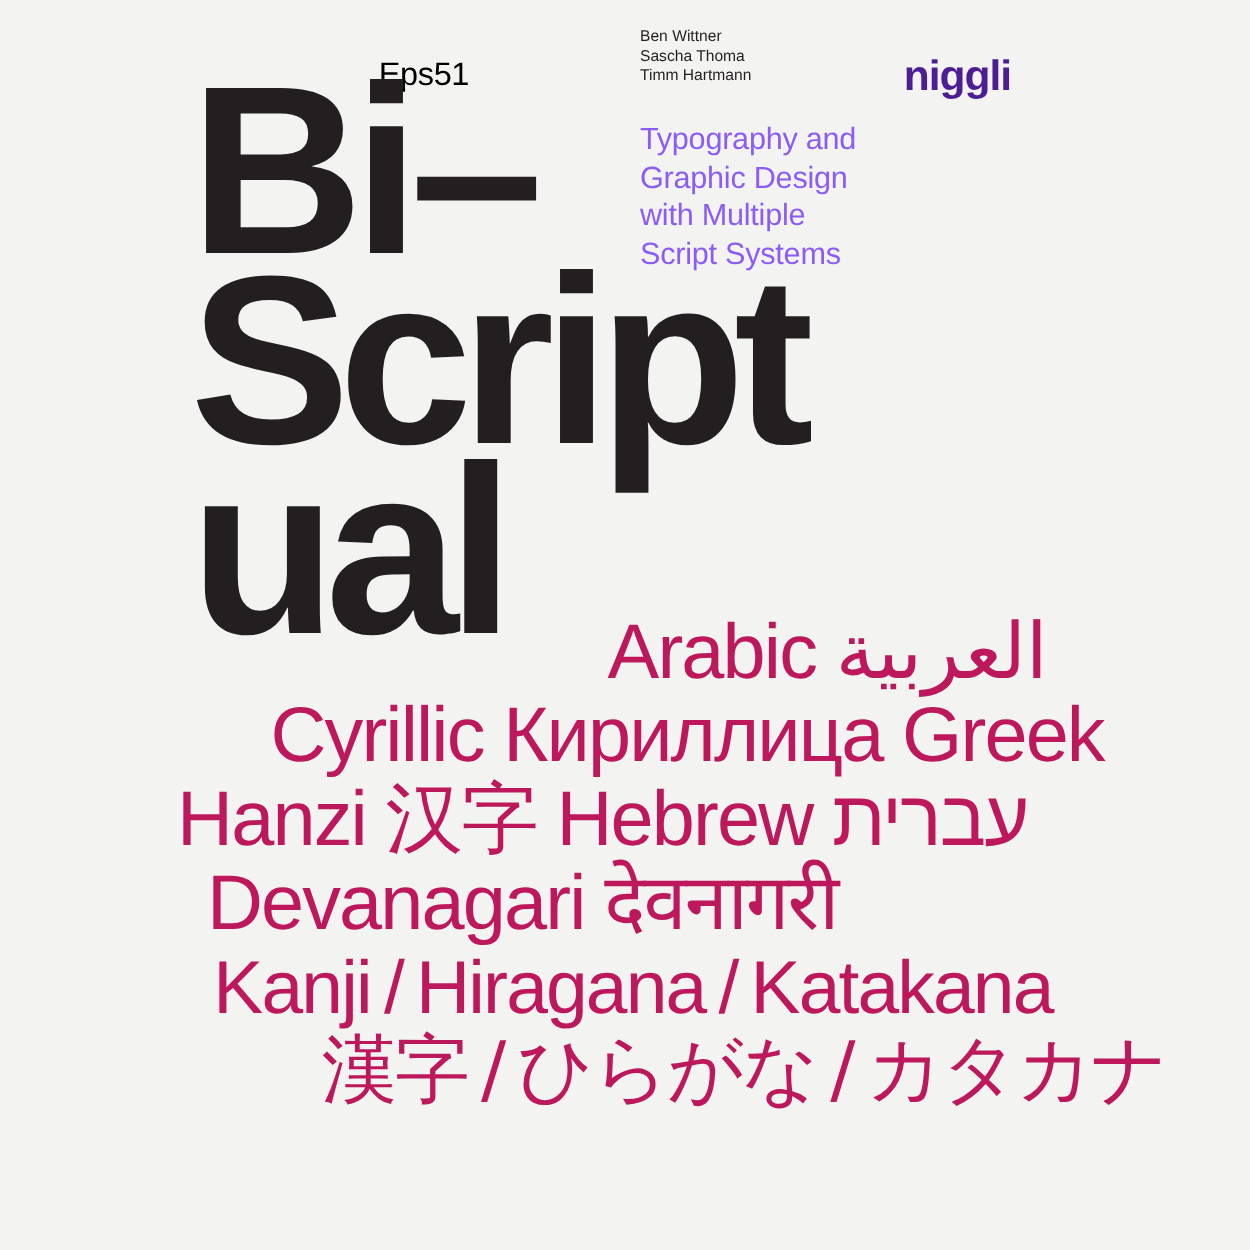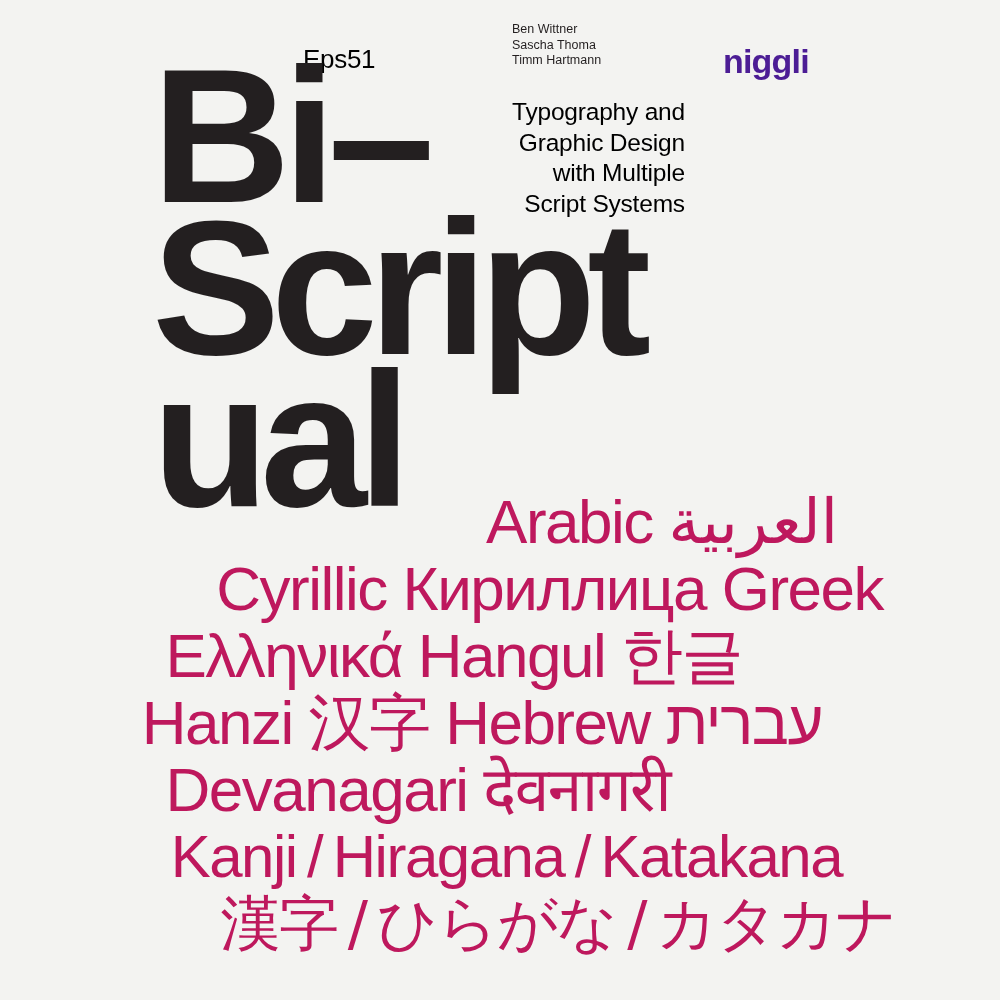--- a/index.html
+++ b/index.html
@@ -59,23 +59,22 @@
   }
 
   
   .subtitle {
     position: absolute;
     left: 512px;
     top: 97px;
     font-size: 24.5px;
     line-height: 30.5px;
     font-weight: 400;
-    color: #000000;
+    color: #8b5cf6;
     letter-spacing: -0.2px;
-    text-align: right;
   }
   .subtitle div { white-space: nowrap; }
 
   
   .title {
     position: absolute;
     left: 152px;
     top: 60px;
     font-weight: 700;
     font-size: 186px;
@@ -104,21 +103,21 @@
     letter-spacing: -1.5px;
     text-align: right;
     padding-right: 160px;
   }
   .scripts .row.r1 { padding-right: 162px; }
   .scripts .row.r2 { padding-right: 117px; }
   .scripts .row.r3 { padding-right: 258px; }
   .scripts .row.r4 { padding-right: 178px; }
   .scripts .row.r5 { padding-right: 330px; }
   .scripts .row.r6 { padding-right: 158px; font-size: 60px; margin-left: 24px; }
-  .scripts .row.r7 { padding-right: 104px; font-size: 60px; }
+  .scripts .row.r7 { padding-right: 67px; font-size: 60px; }
   .cjk { font-family: "DejaVu Sans", sans-serif; }
 </style>
 </head>
 <body>
 
 <div class="cover">
 
   <div class="meta-row">
     <div class="imprint-label">Eps51</div>
 
@@ -140,20 +139,19 @@
 
   <div class="title">
     <span class="line l1">Bi–</span>
     <span class="line l2">Script</span>
     <span class="line l3">ual</span>
   </div>
 
   <div class="scripts">
     <div class="row r1">Arabic العربية</div>
     <div class="row r2">Cyrillic Кириллица Greek</div>
-    <div class="row r3">Ελληνικά Hangul 한글</div>
     <div class="row r4">Hanzi 汉字 Hebrew עברית</div>
     <div class="row r5">Devanagari देवनागरी</div>
     <div class="row r6">Kanji / Hiragana / Katakana</div>
     <div class="row r7 cjk">漢字 / ひらがな / カタカナ</div>
   </div>
 
 </div>
 
 </body></html>

